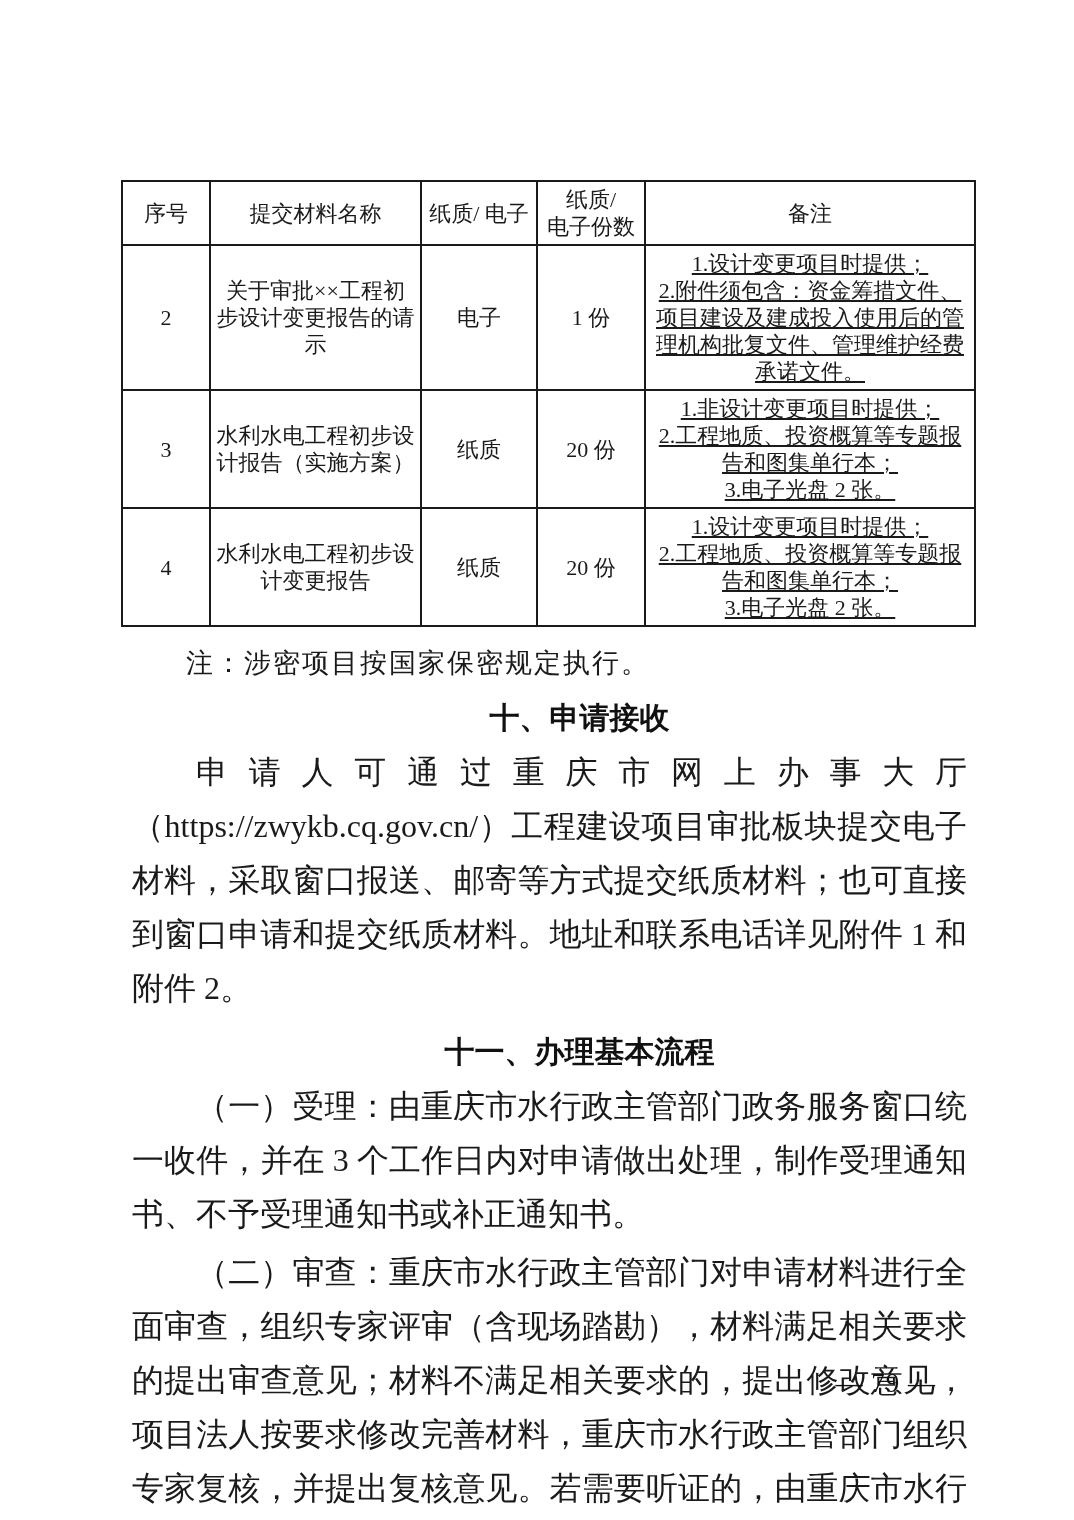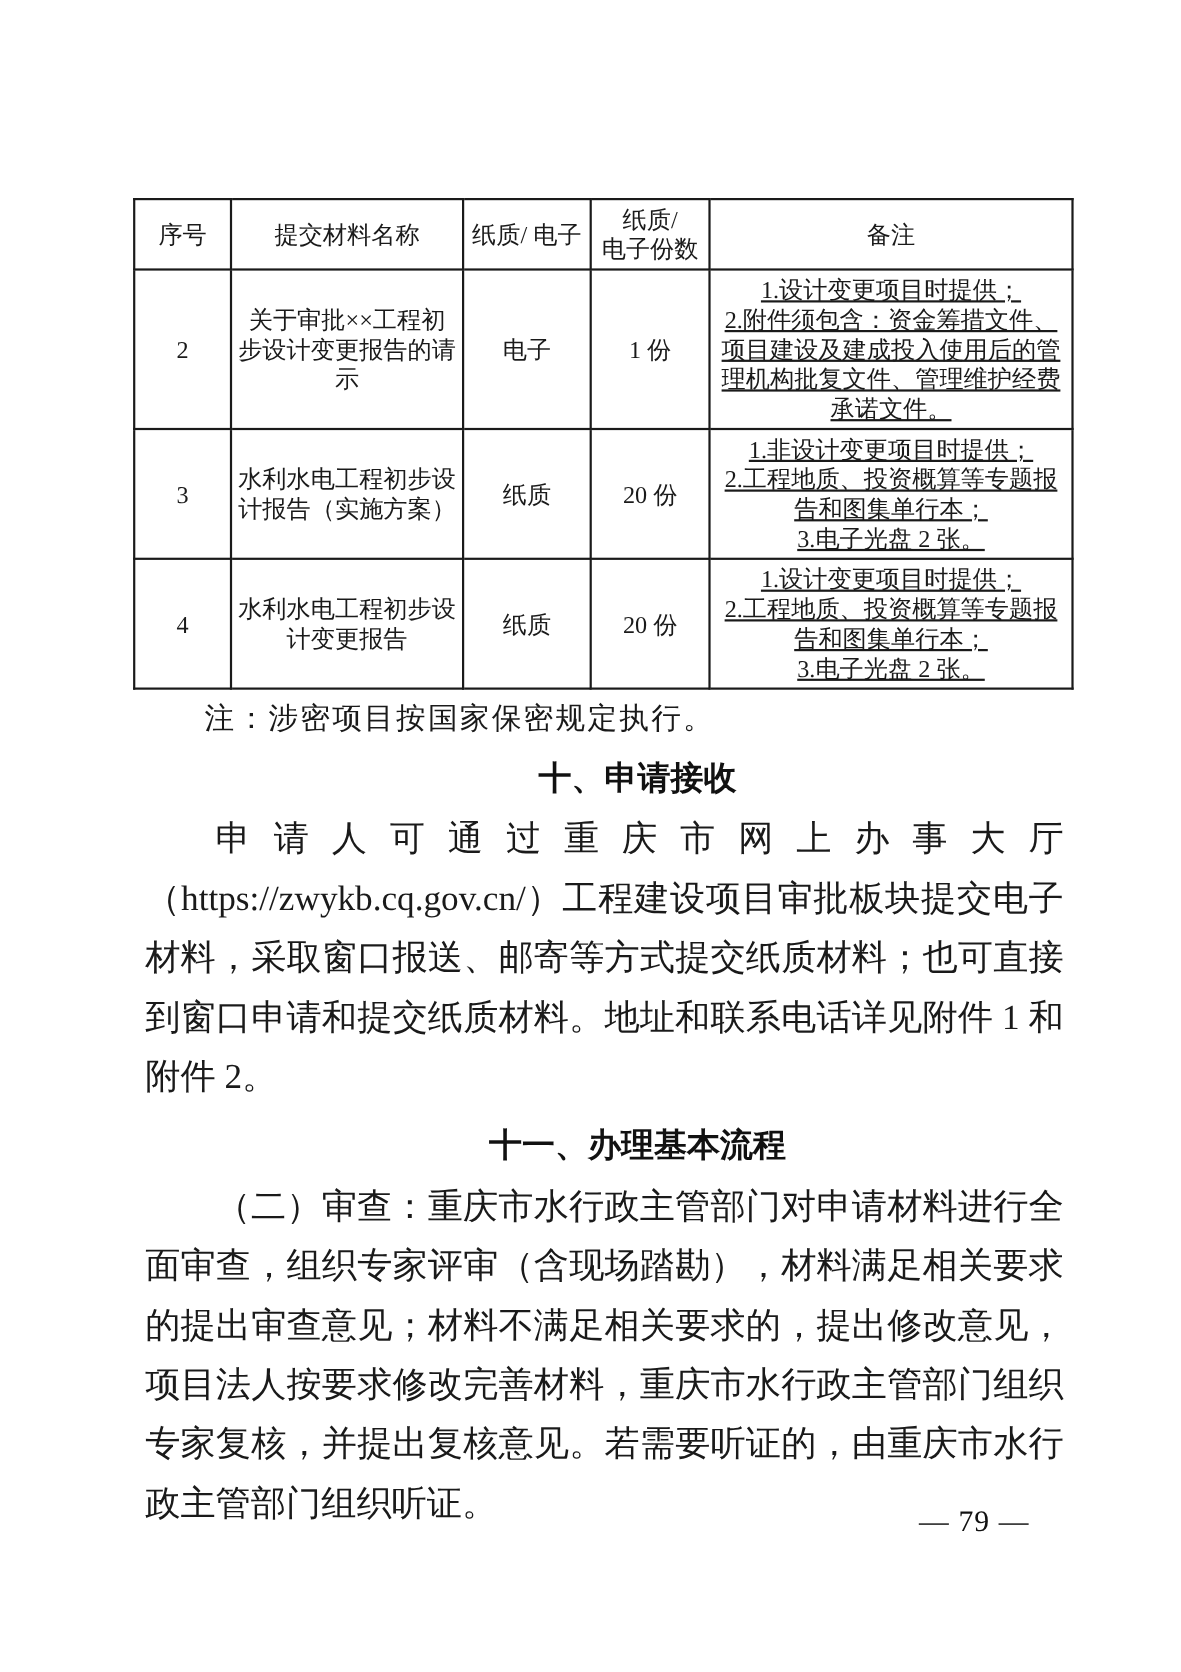--- a/index.html
+++ b/index.html
@@ -49,21 +49,21 @@
     line-height: 26px;
     text-decoration: underline;
   }
 
   
   .text-block {
     margin-left: 11px;
     width: 835px;
   }
   .note-line {
-    margin-top: 8px;
+    margin-top: 18px;
     font-size: 27px;
     line-height: 36px;
     letter-spacing: 2px;
     text-indent: 2em;
   }
   .section-heading {
     margin: 14px 0 0 0;
     font-family: "Liberation Sans", "DejaVu Sans", sans-serif;
     font-weight: 700;
     font-size: 30px;
@@ -142,19 +142,20 @@
   <div class="text-block">
 
     <div class="note-line">注：涉密项目按国家保密规定执行。</div>
 
     <div class="section-heading">十、申请接收</div>
 
     <p class="para">申请人可通过重庆市网上办事大厅（https://zwykb.cq.gov.cn/）工程建设项目审批板块提交电子材料，采取窗口报送、邮寄等方式提交纸质材料；也可直接到窗口申请和提交纸质材料。地址和联系电话详见附件 1 和附件 2。</p>
 
     <div class="section-heading">十一、办理基本流程</div>
 
+    <p class="para">（一）受理：由重庆市水行政主管部门政务服务窗口统一收件，并在 3 个工作日内对申请做出处理，制作受理通知书、不予受理通知书或补正通知书。</p>
 
     <p class="para">（二）审查：重庆市水行政主管部门对申请材料进行全面审查，组织专家评审（含现场踏勘），材料满足相关要求的提出审查意见；材料不满足相关要求的，提出修改意见，项目法人按要求修改完善材料，重庆市水行政主管部门组织专家复核，并提出复核意见。若需要听证的，由重庆市水行政主管部门组织听证。</p>
 
   </div>
 </div>
 
 <div class="page-number">— 79 —</div>
 
 </body></html>

